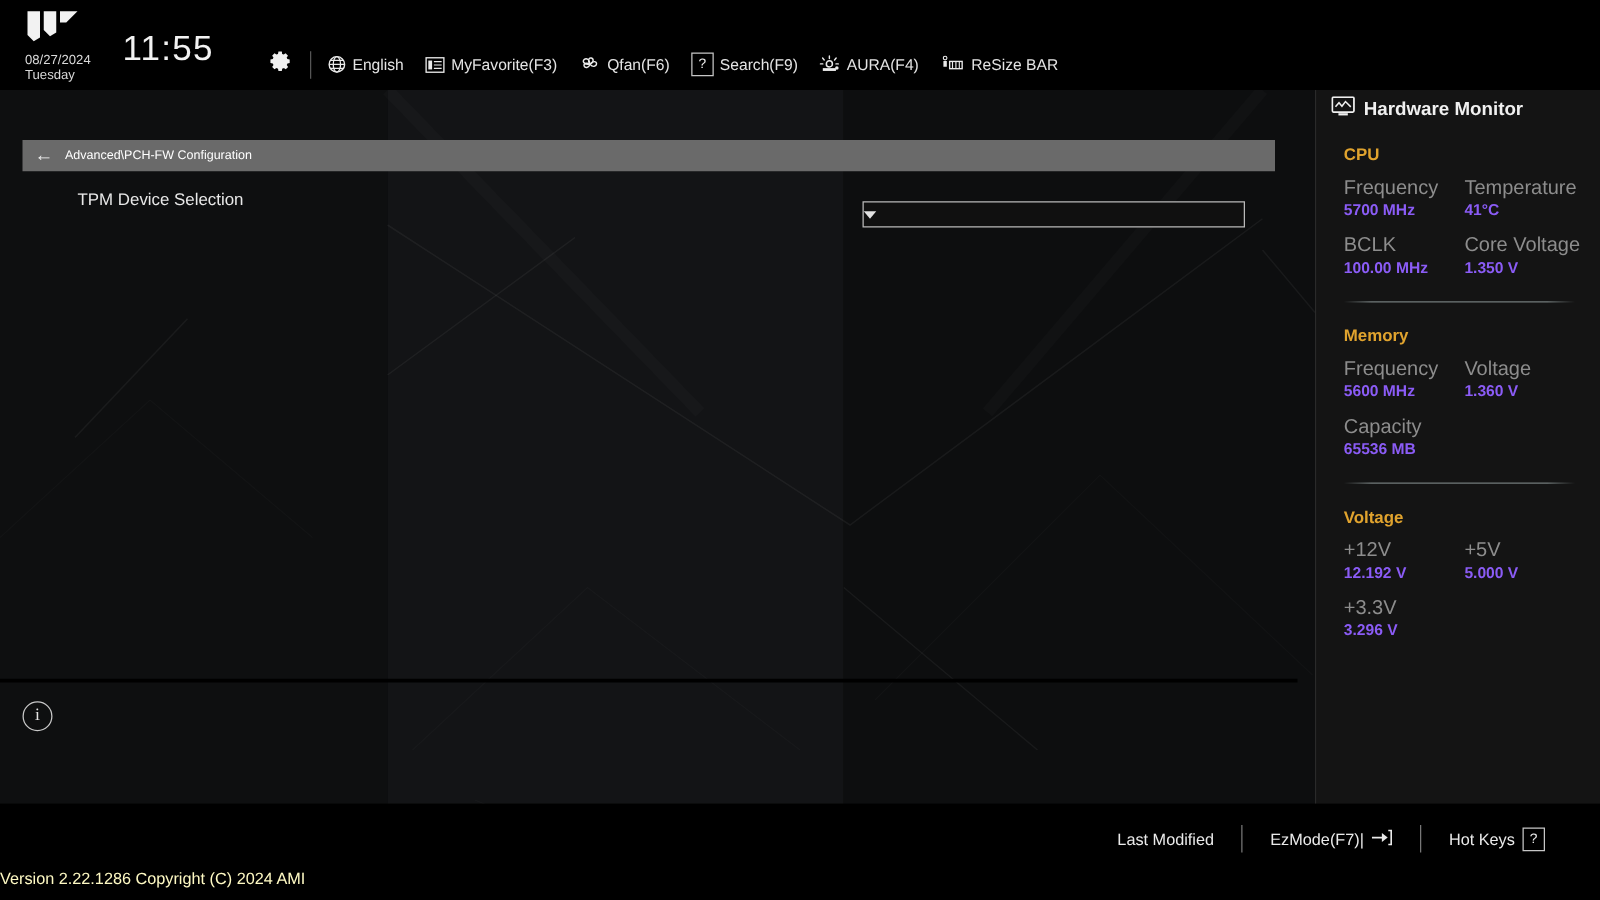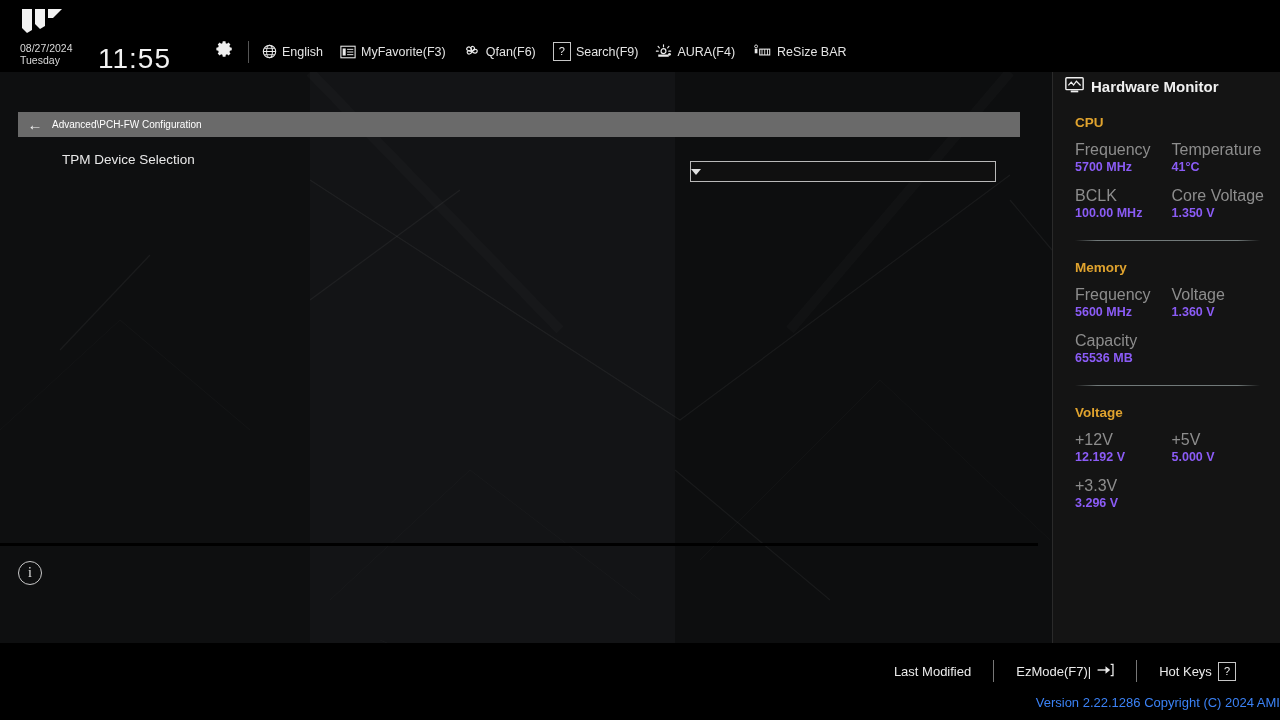--- a/index.html
+++ b/index.html
@@ -39,21 +39,21 @@
   .app-title {
     position: absolute; left: 76px; top: 13px;
     font-size: 19px; font-weight: bold; color: #e9e9e9;
     letter-spacing: .2px;
   }
   .datetime {
     position: absolute; left: 20px; top: 42px;
     font-size: 10.5px; color: #d9d9d9; line-height: 12px;
   }
   .clock {
-    position: absolute; left: 98px; top: 44px;
+    position: absolute; left: 98px; top: 24px;
     font-size: 28px; font-weight: 300; color: #f2f2f2;
     letter-spacing: 1px; line-height: 30px;
   }
   .gear-btn {
     position: absolute; left: 216px; top: 40px;
     width: 18px; height: 18px;
   }
   .hdr-sep {
     position: absolute; top: 41px; width: 1px; height: 22px;
     background: #555;
@@ -192,22 +192,22 @@
   }
   .foot-item { display: flex; align-items: center; gap: 6px; padding: 0 22px; white-space: nowrap; }
   .foot-div { width: 1px; height: 22px; background: #777; }
   .key-box {
     border: 1px solid #c6c6c6; color: #eaeaea;
     font-size: 11px; line-height: 1;
     padding: 3px 5px; display: inline-block;
   }
   .version {
     position: absolute; left: 0; top: 52px; width: 1280px;
-    text-align: right;
-    font-size: 13px; color: #3b82f6;
+    text-align: left;
+    font-size: 13px; color: #fef9c3;
   }
 </style>
 </head>
 <body>
 
 <div id="root">
 
   <div class="bg-art">
     <div class="panel" style="left:0;top:72px;width:310px;height:571px;background:#0e0f10;"></div>
     <div class="panel" style="left:310px;top:72px;width:365px;height:571px;background:#131416;"></div>

